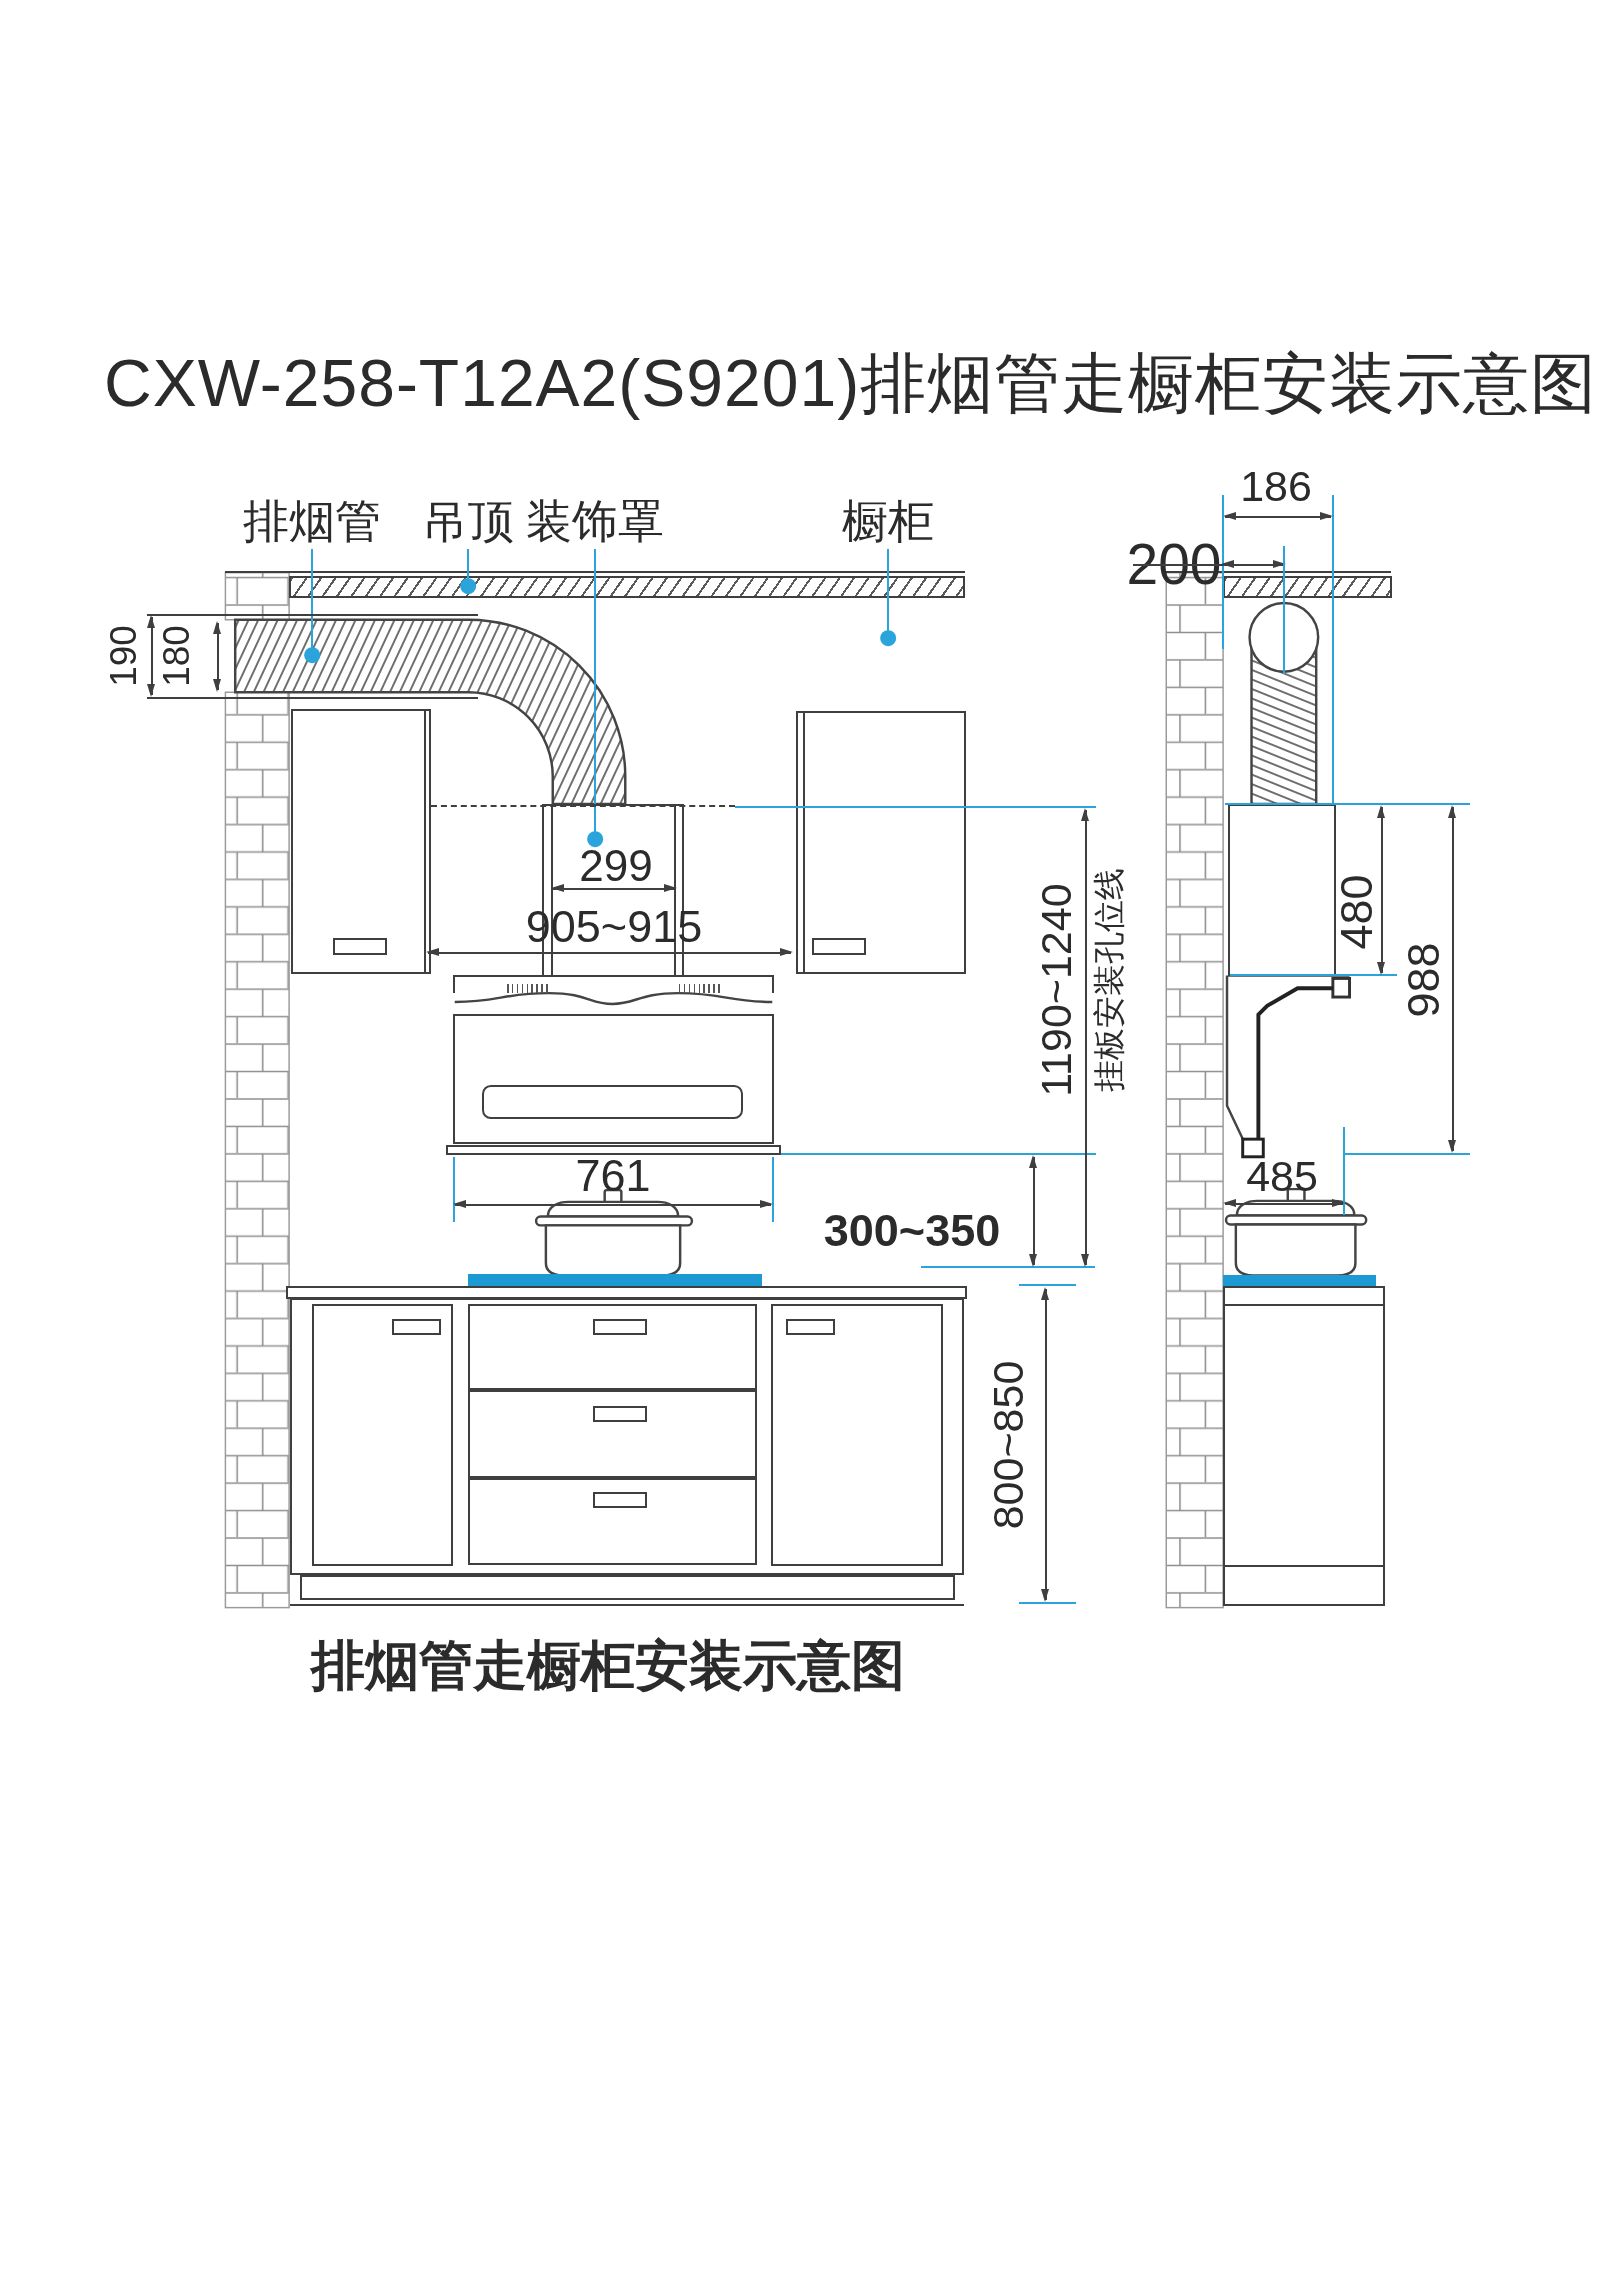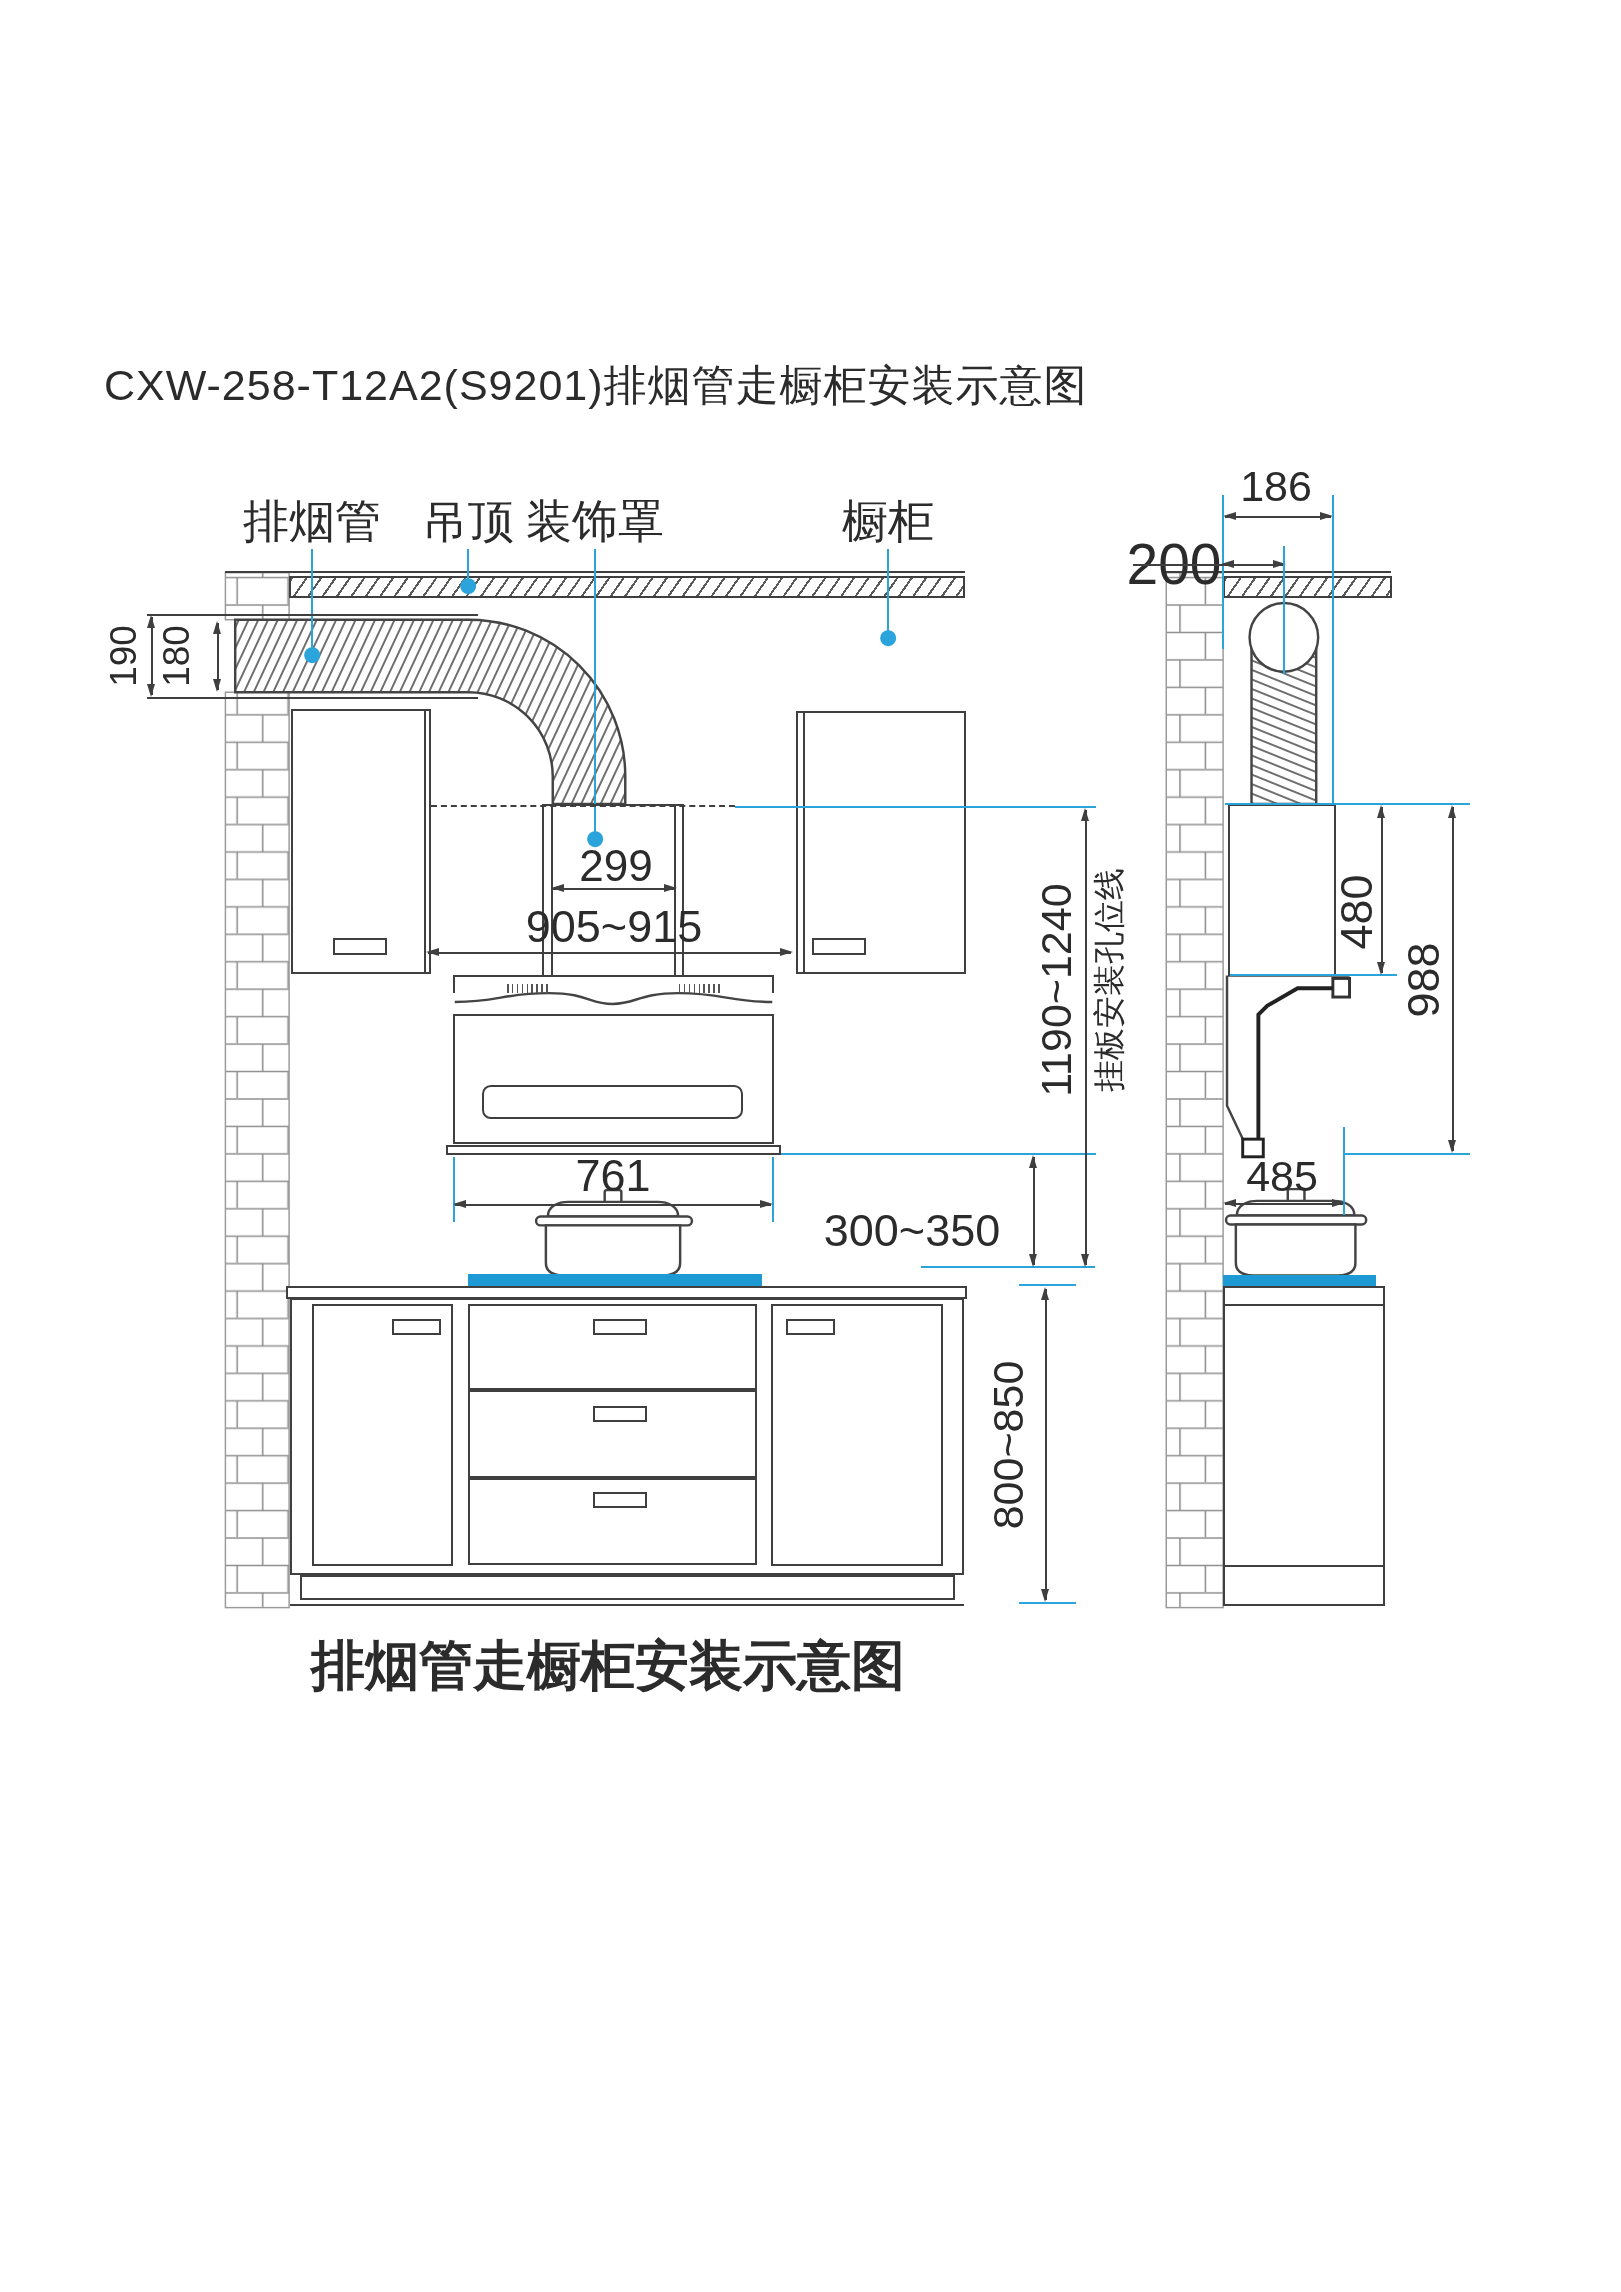--- a/index.html
+++ b/index.html
@@ -79,21 +79,21 @@
     </g>
 
     <g stroke="#444" stroke-width="2.5" fill="#fff">
       <rect x="1314" y="1213" width="17" height="15" rx="2"></rect>
       <path d="M 1262,1240 C 1262,1229 1273,1225 1283,1225 H 1361 C 1371,1225 1382,1229 1382,1240 Z"></path>
       <rect x="1251" y="1240" width="143" height="9" rx="4.5"></rect>
       <path d="M 1261,1249 H 1383 V 1288 C 1383,1298 1375,1301 1365,1301 H 1279 C 1269,1301 1261,1298 1261,1288 Z"></path>
     </g>
   </svg>
 
-  <div class="t" style="left:104px;top:357px;font-size:43px;letter-spacing:1px;">CXW-258-T12A2(S9201)排烟管走橱柜安装示意图</div>
+  <div class="t" style="left:104px;top:339px;font-size:66px;letter-spacing:1px;">CXW-258-T12A2(S9201)排烟管走橱柜安装示意图</div>
 
   <div class="ln" style="left:225px;top:571px;width:740px;height:2px;"></div>
   <div class="box hatch" style="left:289px;top:576px;width:676px;height:21.6px;"></div>
   <div class="ln" style="left:1166px;top:571px;width:225px;height:2px;"></div>
   <div class="box hatch" style="left:1223px;top:576px;width:169px;height:21.6px;"></div>
 
   <div class="t tc" style="left:312px;top:522px;font-size:46px;">排烟管</div>
   <div class="t tc" style="left:468px;top:522px;font-size:46px;">吊顶</div>
   <div class="t tc" style="left:595px;top:522px;font-size:46px;">装饰罩</div>
   <div class="t tc" style="left:888px;top:522px;font-size:46px;">橱柜</div>
@@ -141,21 +141,21 @@
   <div class="box" style="left:446px;top:1145px;width:335px;height:9.8px;background:transparent;"></div>
 
   <div class="bl" style="left:453px;top:1157px;width:2px;height:65px;"></div>
   <div class="bl" style="left:772px;top:1157px;width:2px;height:65px;"></div>
   <div class="dimh" style="left:455px;top:1204px;width:316px;"></div>
   <div class="t tc" style="left:613px;top:1176px;font-size:45px;">761</div>
 
   <div class="bl" style="left:781px;top:1153px;width:315px;height:2px;"></div>
   <div class="bl" style="left:921px;top:1266px;width:174px;height:2px;"></div>
   <div class="dimv" style="left:1033px;top:1157px;height:108px;"></div>
-  <div class="t tc" style="left:912px;top:1231px;font-size:45px;">300~350</div>
+  <div class="t tc" style="left:912px;top:1231px;font-size:45px;font-weight:bold;">300~350</div>
   <div class="dimv" style="left:1085px;top:810px;height:455px;"></div>
   <div class="t tv" style="left:1056px;top:990px;font-size:43px;">1190~1240</div>
   <div class="t tv" style="left:1110px;top:980px;font-size:32px;">挂板安装孔位线</div>
 
   <div class="cook" style="left:468px;top:1274px;width:294px;height:11.8px;"></div>
   <div class="box" style="left:286px;top:1286px;width:681px;height:12.7px;"></div>
   <div class="box" style="left:290px;top:1298px;width:674px;height:277px;"></div>
   <div class="box" style="left:312px;top:1304px;width:141px;height:262px;"></div>
   <div class="hd" style="left:392px;top:1319px;width:49px;height:15.7px;"></div>
   <div class="box" style="left:468px;top:1304px;width:289px;height:86px;"></div>

